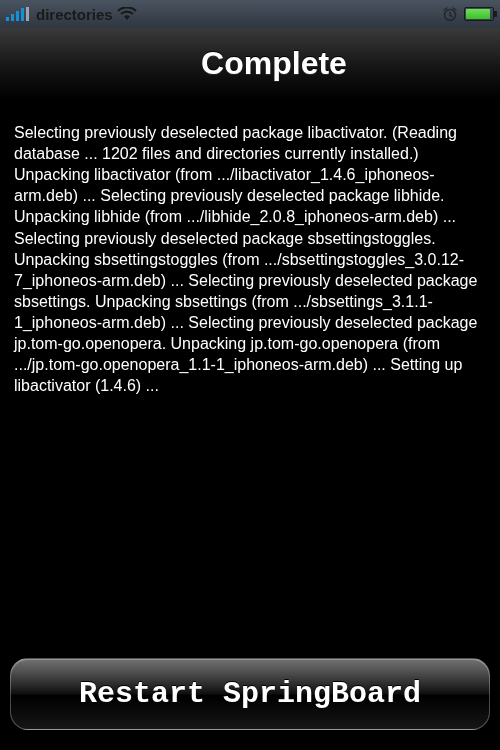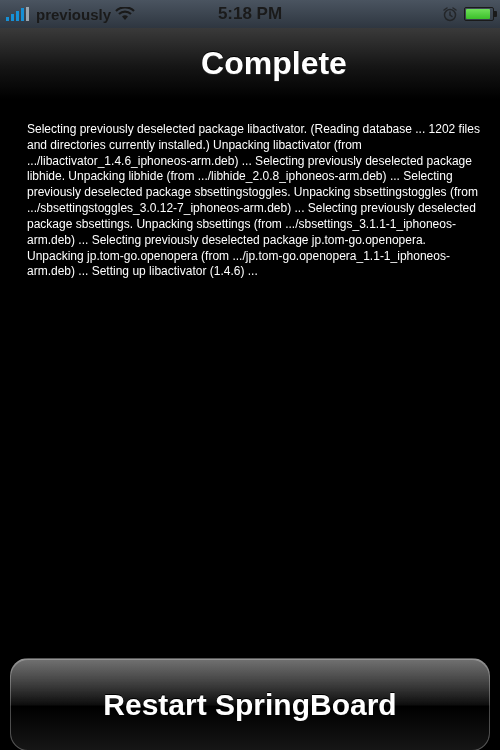--- a/index.html
+++ b/index.html
@@ -62,75 +62,73 @@
     }
     .header-title {
       font-size: 32px;
       font-weight: 700;
       color: #fff;
       text-shadow: 0 -1px 0 #000, 0 1px 0 rgba(255,255,255,.1);
     }
 
     
     .log {
-      padding: 22px 18px 10px 27px;
+      padding: 22px 18px 10px 14px;
       height: 550px;
       color: #fff;
-      font-size: 12px;
+      font-size: 16px;
       line-height: 1.32;
       font-weight: 400;
       overflow-wrap: break-word;
       word-break: break-word;
     }
 
     
     .footer {
       padding: 8px 10px 14px 10px;
     }
     .action-btn {
       width: 100%;
-      height: 93px;
+      height: 72px;
       border-radius: 18px;
       border: 1px solid rgba(255,255,255,.28);
       background:
         linear-gradient(rgba(255,255,255,.30), rgba(255,255,255,0) 50%),
         linear-gradient(#343434, #0e0e0e 50%, #000 52%, #161616);
       color: #fff;
       font-size: 30px;
       font-weight: 700;
       text-shadow: 0 -1px 0 #000;
       box-shadow: inset 0 1px 0 rgba(255,255,255,.25), 0 2px 4px #000;
       cursor: pointer;
+      font-family: Liberation Mono, monospace;
     }
   </style>
 </head>
 <body>
 
 <div class="status-bar">
   <div class="status-left">
     <span class="signal">
       <svg width="26" height="14" viewBox="0 0 26 14">
         <rect x="0" y="10" width="3" height="4" fill="#1690d6"></rect>
         <rect x="5" y="7" width="3" height="7" fill="#1690d6"></rect>
         <rect x="10" y="4" width="3" height="10" fill="#1690d6"></rect>
         <rect x="15" y="1" width="3" height="13" fill="#1690d6"></rect>
         <rect x="20" y="0" width="3" height="14" fill="#9ca5ad"></rect>
       </svg>
     </span>
-    <span class="carrier">previously</span>
+    <span class="carrier">directories</span>
     <span class="wifi">
       <svg width="20" height="14" viewBox="0 0 20 14">
         <path d="M10 13 L7 9.5 A5 5 0 0 1 13 9.5 Z" fill="#1a1a1a"></path>
         <path d="M4 7 A9 9 0 0 1 16 7" stroke="#1a1a1a" stroke-width="2.3" fill="none"></path>
         <path d="M1 4 A13 13 0 0 1 19 4" stroke="#1a1a1a" stroke-width="2.3" fill="none"></path>
       </svg>
     </span>
-  </div>
-  <div class="status-center">
-    <span>5:18 PM</span>
   </div>
   <div class="status-right">
     <span class="alarm">
       <svg width="16" height="16" viewBox="0 0 16 16">
         <circle cx="8" cy="9" r="5.5" fill="none" stroke="#1a1a1a" stroke-width="1.5"></circle>
         <path d="M8 6 L8 9 L10 10.5" stroke="#1a1a1a" stroke-width="1.5" fill="none" stroke-linecap="round"></path>
         <path d="M2 4 L5 2 M14 4 L11 2" stroke="#1a1a1a" stroke-width="1.5" stroke-linecap="round"></path>
       </svg>
     </span>
     <span class="battery">

